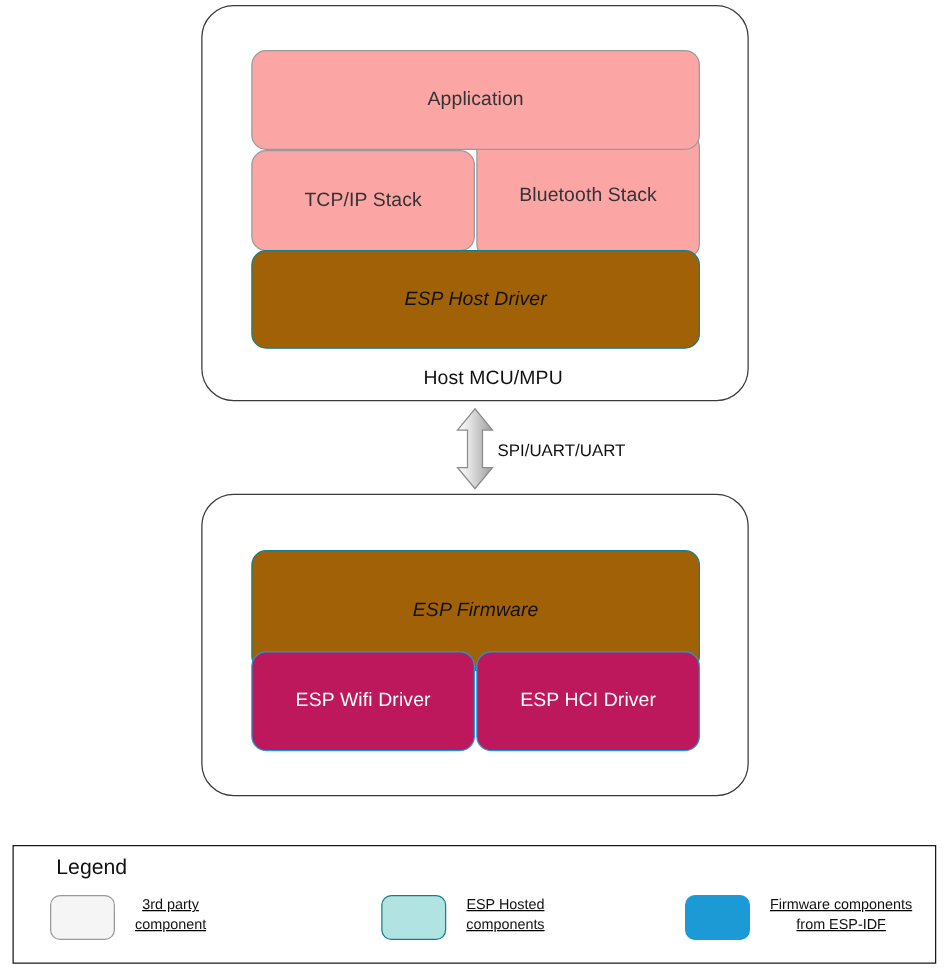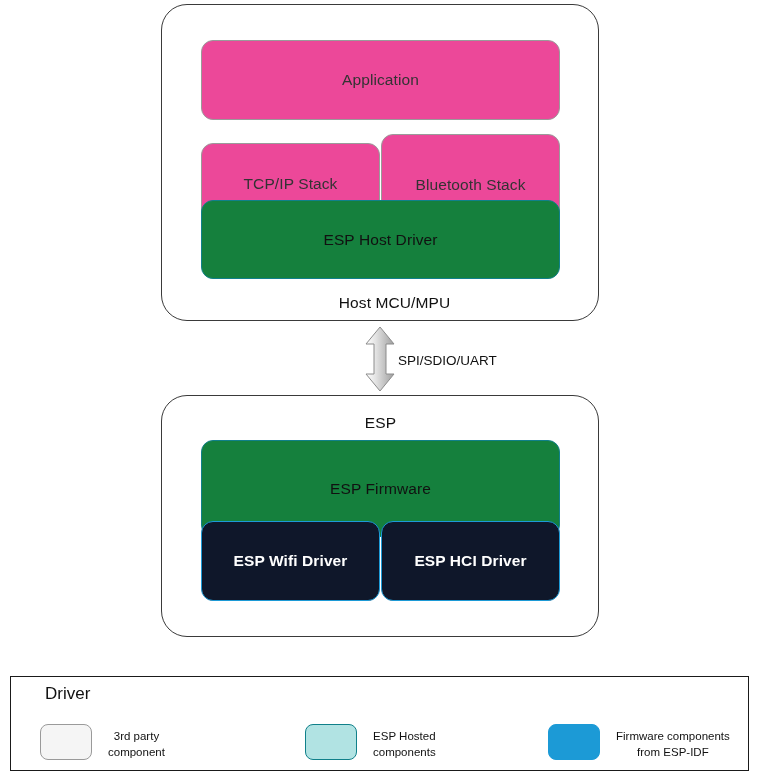--- a/index.html
+++ b/index.html
@@ -50,40 +50,40 @@
     box-sizing: border-box;
     border-radius: 12px;
     display: flex;
     align-items: center;
     justify-content: center;
     text-align: center;
     font-size: 15.5px;
     letter-spacing: 0.1px;
   }
   .block.third-party {
-    background: #ec4899;
+    background: #fca5a5;
     border: 1.2px solid #9a9a9a;
     color: #333333;
   }
   .block.hosted {
-    background: #15803d;
+    background: #a16207;
     border: 1.2px solid #10808a;
     color: #111111;
+    font-style: italic;
   }
   .block.idf {
-    background: #0f172a;
+    background: #be185d;
     border: 1.2px solid #1c9ad6;
     color: #ffffff;
-    font-weight: bold;
   }
 
   
   #blk-application    { left: 201px; top: 40px;  width: 359px; height: 80px;  z-index: 4; }
-  #blk-tcpip          { left: 201px; top: 120px; width: 179px; height: 81px;  z-index: 3; margin-top: 23px; }
-  #blk-bluetooth      { left: 381px; top: 134px; width: 179px; height: 101px;  z-index: 3; }
+  #blk-tcpip          { left: 201px; top: 120px; width: 179px; height: 81px;  z-index: 3; }
+  #blk-bluetooth      { left: 381px; top: 106px; width: 179px; height: 101px;  z-index: 3; }
   #blk-esp-host-drv   { left: 201px; top: 200px; width: 359px; height: 79px;  z-index: 5; }
 
   
   #blk-esp-firmware   { left: 201px; top: 440px; width: 359px; height: 97px;  z-index: 3; }
   #blk-esp-wifi-drv   { left: 201px; top: 521px; width: 179px; height: 80px;  z-index: 4; }
   #blk-esp-hci-drv    { left: 381px; top: 521px; width: 179px; height: 80px;  z-index: 4; text-align: right; }
 
   
   #connector-arrow {
     position: absolute;
@@ -117,21 +117,22 @@
     left: 45px;
     top: 684px;
     font-size: 17px;
     color: #111111;
   }
   .legend-item {
     position: absolute;
     top: 716px;
     height: 44px;
     display: flex;
-    align-items: flex-end;
+    align-items: flex-start;
+    text-decoration: underline;
   }
   #legend-item-0 { left: 40px;  }
   #legend-item-1 { left: 305px; }
   #legend-item-2 { left: 548px; }
 
   .legend-swatch {
     width: 52px;
     height: 36px;
     border-radius: 8px;
     box-sizing: border-box;
@@ -179,41 +180,40 @@
     <defs>
       <linearGradient id="arrowGrad" x1="0" y1="0" x2="1" y2="0">
         <stop offset="0%" stop-color="#ffffff"></stop>
         <stop offset="35%" stop-color="#e3e3e3"></stop>
         <stop offset="100%" stop-color="#9e9e9e"></stop>
       </linearGradient>
     </defs>
     <polygon points="20,1 34,18 26,18 26,48 34,48 20,65 6,48 14,48 14,18 6,18" fill="url(#arrowGrad)" stroke="#8c8c8c" stroke-width="1"></polygon>
   </svg>
 
-  <div id="connector-label">SPI/SDIO/UART</div>
+  <div id="connector-label">SPI/UART/UART</div>
 
   <div class="outer-box" id="esp-container"></div>
 
-  <div class="container-label" id="esp-label">ESP</div>
 
   <div class="block hosted" id="blk-esp-firmware">
     <span>ESP Firmware</span>
   </div>
 
   <div class="block idf" id="blk-esp-wifi-drv">
     <span>ESP Wifi Driver</span>
   </div>
 
   <div class="block idf" id="blk-esp-hci-drv">
     <span>ESP HCI Driver</span>
   </div>
 
   <div id="legend-box"></div>
 
-  <div id="legend-title">Driver</div>
+  <div id="legend-title">Legend</div>
 
   <div class="legend-item" id="legend-item-0">
     <div class="legend-swatch third-party"></div>
     <div class="legend-text">3rd party
 component</div>
   </div>
 
   <div class="legend-item" id="legend-item-1">
     <div class="legend-swatch hosted"></div>
     <div class="legend-text">ESP Hosted

